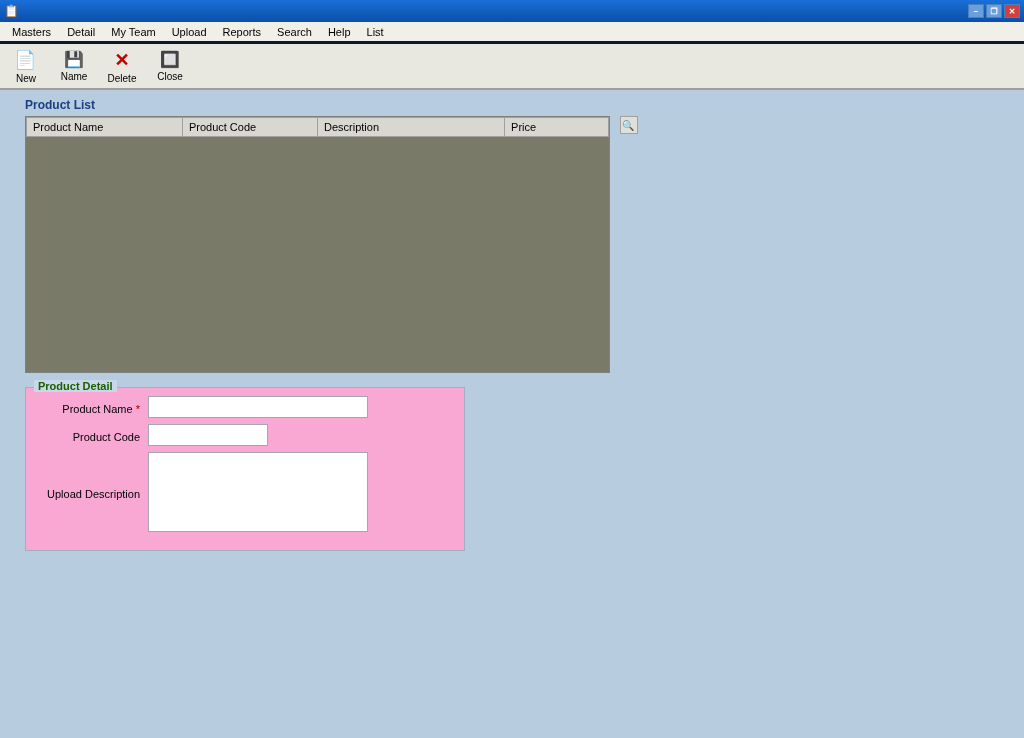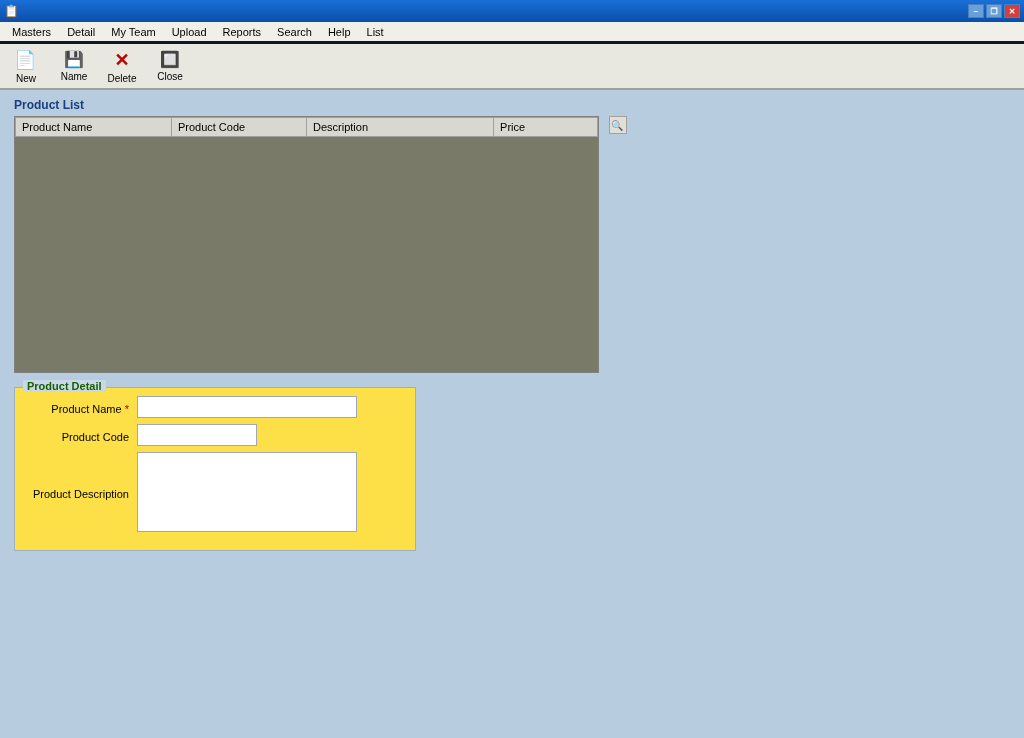--- a/index.html
+++ b/index.html
@@ -74,21 +74,21 @@
     .tool-icon { font-size: 16px; }
     .tool-icon-new { color: #205090; font-size: 18px; }
     .tool-icon-save { color: #205090; font-size: 16px; }
 
     
     .main-content {
       background: #b8cce0;
       height: calc(738px - 22px - 22px - 46px);
       display: flex;
       flex-direction: column;
-      padding: 8px 14px;
+      padding: 8px 25px;
     }
 
     
     .section-title {
       color: #1a4080;
       font-size: 12px;
       font-weight: bold;
       margin-bottom: 4px;
     }
 
@@ -147,24 +147,24 @@
       height: 20px;
       border: 1px solid #a0a0a0;
       background: #f8f8f8;
       padding: 1px 4px;
       font-size: 11px;
     }
 
     
     .product-detail-section {
       border: 1px solid #a0b0c0;
-      background: #fde047;
+      background: #f9a8d4;
       padding: 8px 12px 12px 12px;
       margin-top: 4px;
-      width: 402px;
+      width: 440px;
       position: relative;
     }
 
     .product-detail-title {
       color: #1a6000;
       font-size: 11px;
       font-weight: bold;
       position: absolute;
       top: -8px;
       left: 8px;
@@ -305,19 +305,19 @@
       <input class="form-input input-product-name" type="text" value="" style="">
     </div>
 
     <div class="form-row">
       <span class="form-label">Product Code</span>
       <input class="form-input input-product-code" type="text" value="" style="">
     </div>
 
 
     <div class="form-row">
-      <span class="form-label" style="padding-top:3px;">Product Description</span>
+      <span class="form-label" style="padding-top:3px;">Upload Description</span>
       <textarea class="form-textarea" style=""></textarea>
     </div>
 
   </div>
 
 </div>
 
 </body></html>

